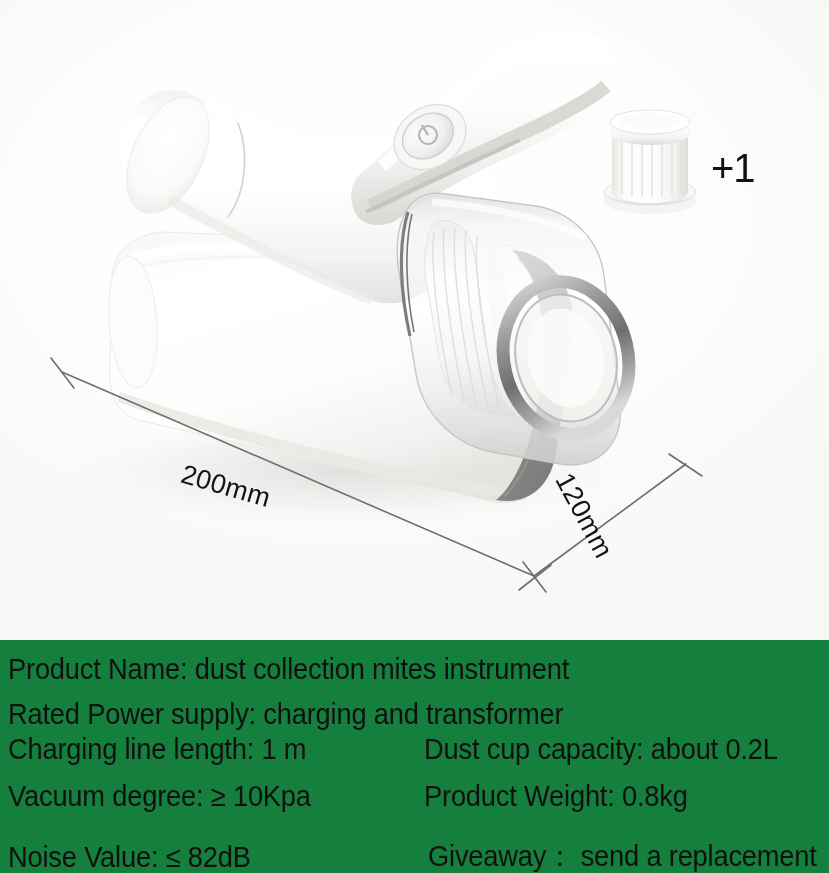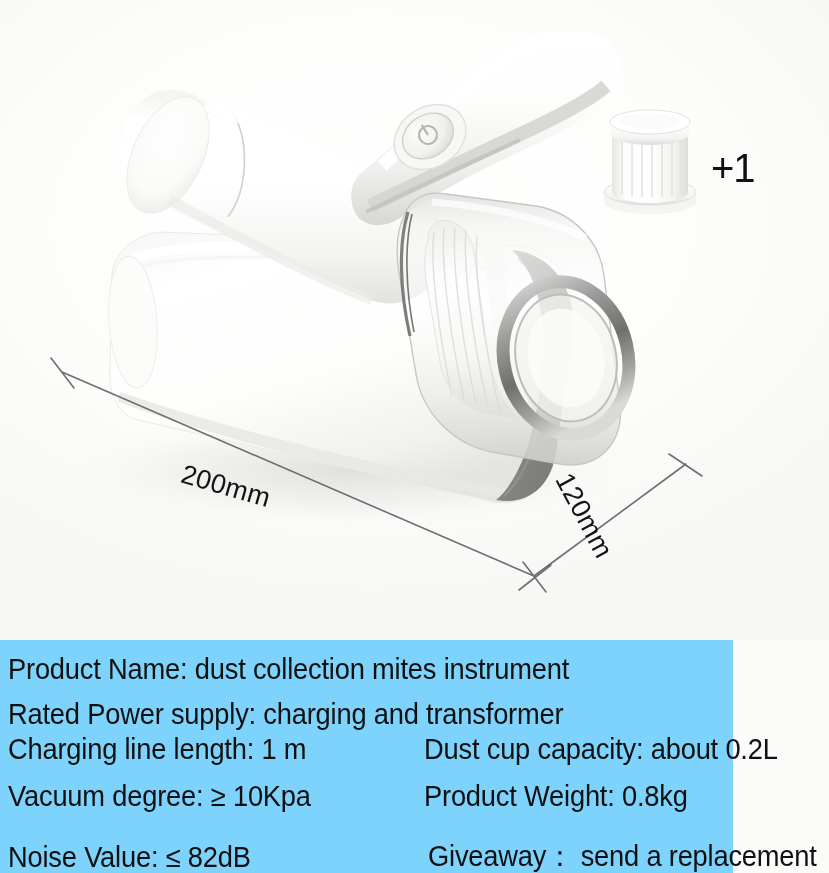--- a/index.html
+++ b/index.html
@@ -27,22 +27,22 @@
     background:
       radial-gradient(ellipse 70% 60% at 45% 35%, #ffffff 0%, #fdfdfc 55%, #f7f7f5 100%);
     overflow: hidden;
   }
   #photo svg { display: block; }
 
   
   #specs {
     position: absolute;
     left: 0; top: 640px;
-    width: 733px; height: 233px;
-    background: #7dd3fc;
+    width: 829px; height: 233px;
+    background: #15803d;
   }
   .spec-row {
     position: absolute;
     left: 0;
     width: 829px;
     height: 42px;
     display: flex;
     align-items: center;
   }
   .spec-cell {

